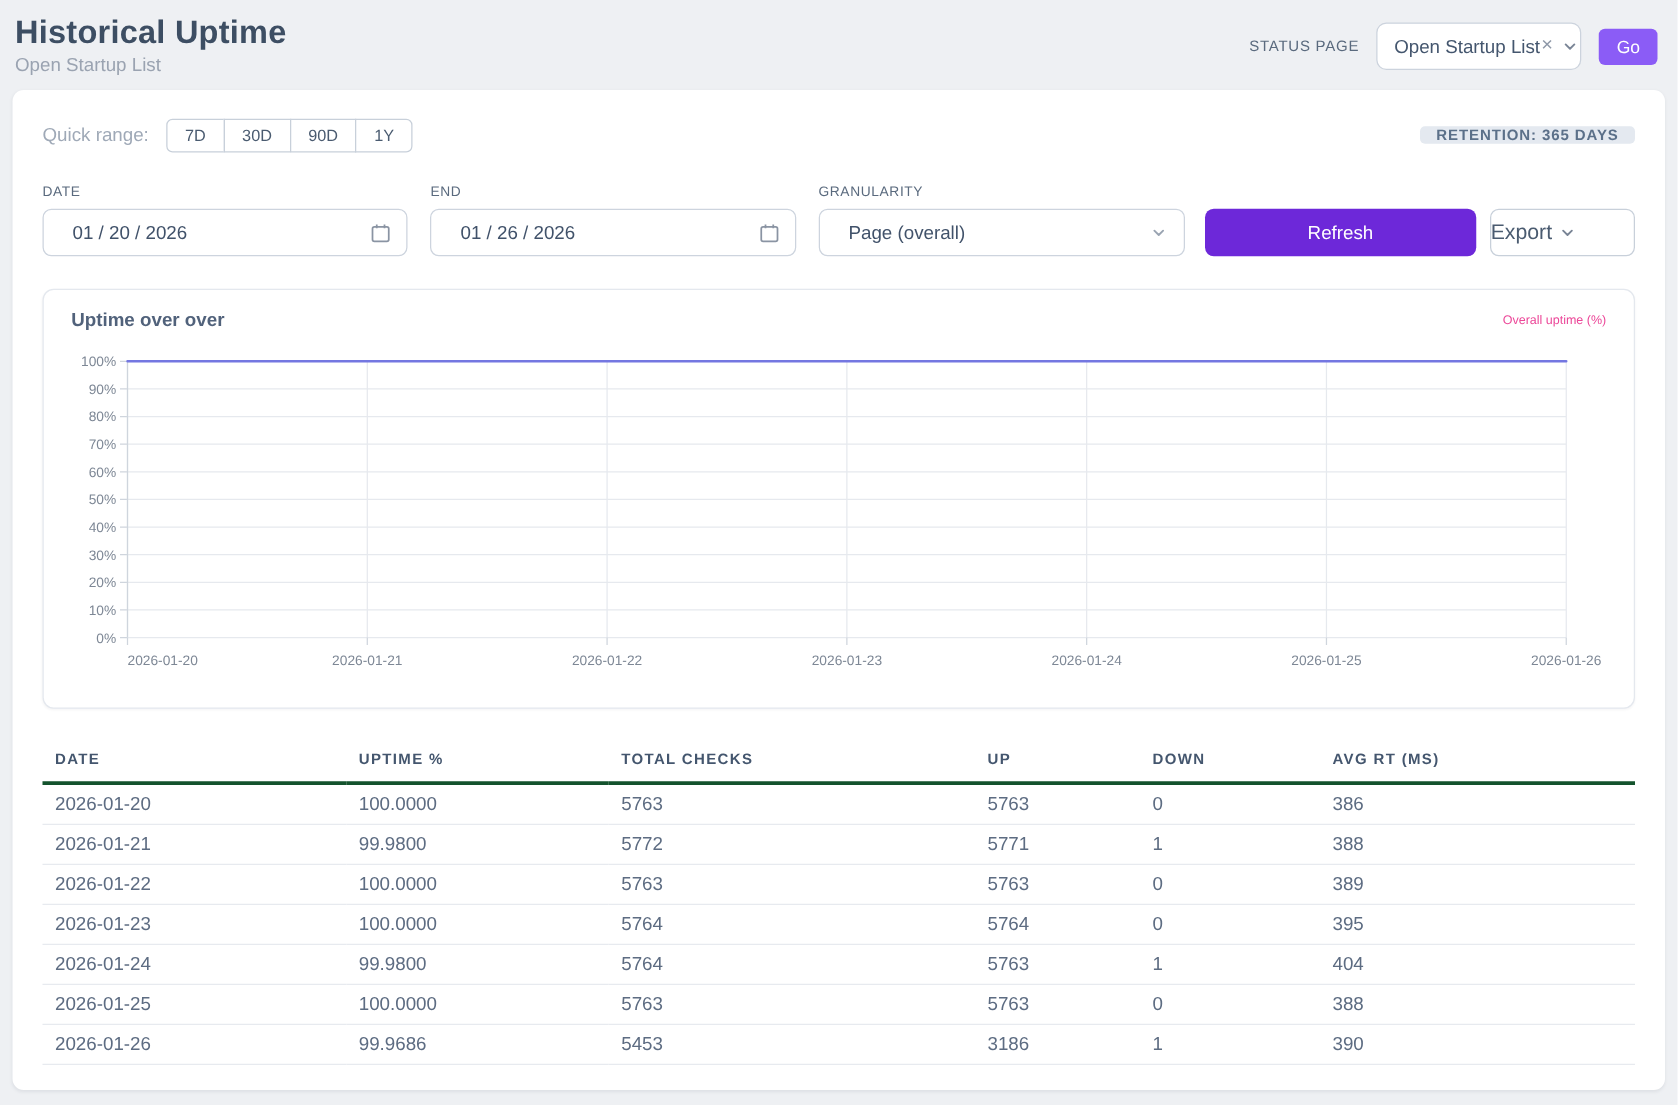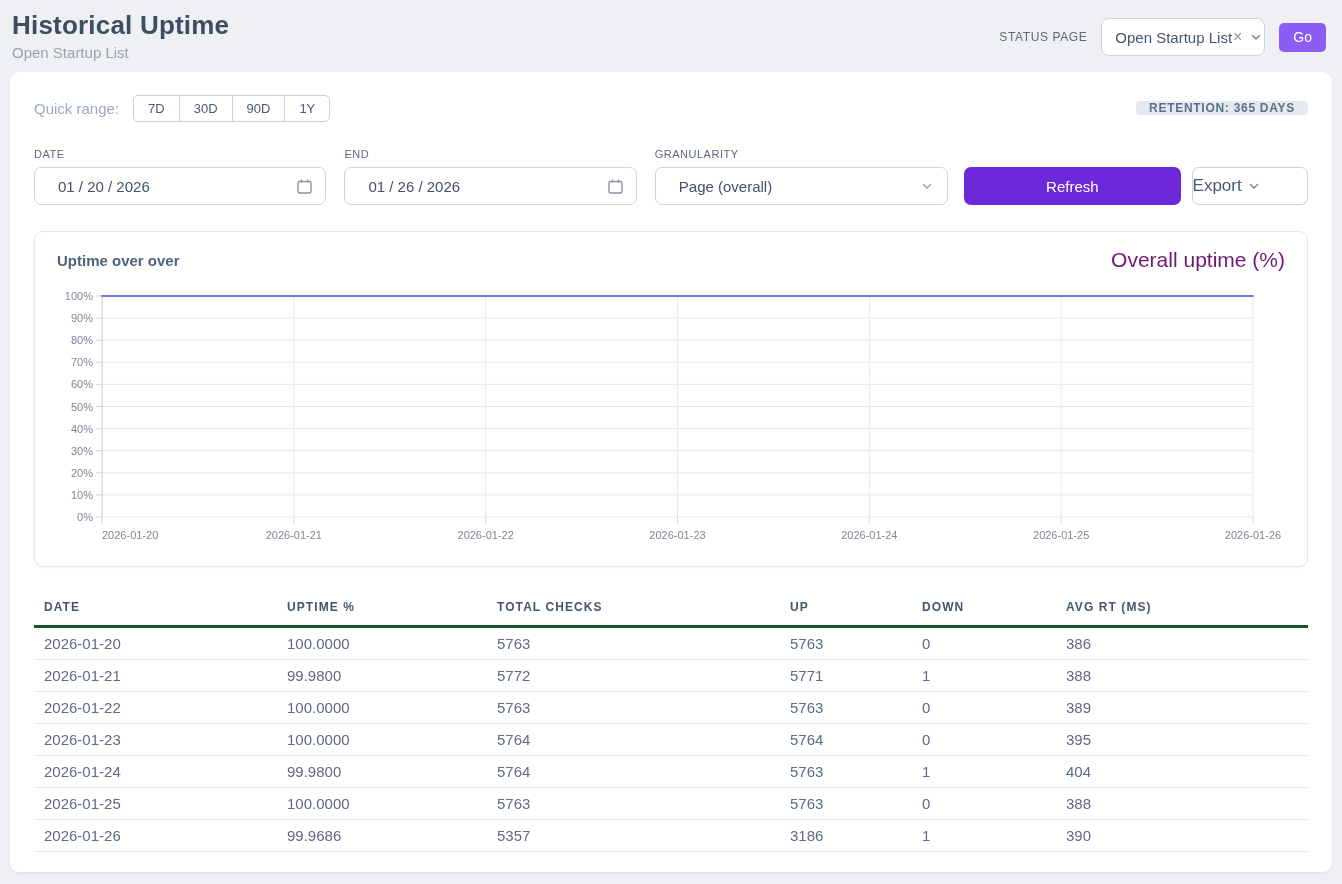--- a/index.html
+++ b/index.html
@@ -82,21 +82,21 @@
   }
 
   
   .chart-card {
     margin-top: 26px; border: 1px solid #e4e8ee; border-radius: 9px;
     box-shadow: 0 1px 2px rgba(30,40,60,.05); background: #fff;
     padding: 16px 20px 10px 20px; height: 336px;
   }
   .chart-head { display: flex; justify-content: space-between; align-items: center; margin-bottom: 14px; padding: 0 2px; }
   .chart-title { font-size: 15px; font-weight: 700; color: #51627b; }
-  .chart-legend { font-size: 21px; color: #701a75; }
+  .chart-legend { font-size: 10px; color: #ec4899; }
   #chart-svg { display: block; }
 
   
   .uptime-table { width: 100%; border-collapse: collapse; margin-top: 24px; }
   .uptime-table th {
     text-align: left; font-size: 12px; font-weight: 700; color: #44566e;
     letter-spacing: .09em; padding: 9px 10px 11px 10px; border-bottom: 3px solid #14532d;
     white-space: nowrap;
   }
   .uptime-table td {
@@ -312,21 +312,21 @@
           <td>2026-01-25</td>
           <td>100.0000</td>
           <td>5763</td>
           <td>5763</td>
           <td>0</td>
           <td>388</td>
         </tr>
         <tr>
           <td>2026-01-26</td>
           <td>99.9686</td>
-          <td>5357</td>
+          <td>5453</td>
           <td>3186</td>
           <td>1</td>
           <td>390</td>
         </tr>
       </tbody>
   </table>
 
 </div>
 
 </body></html>

